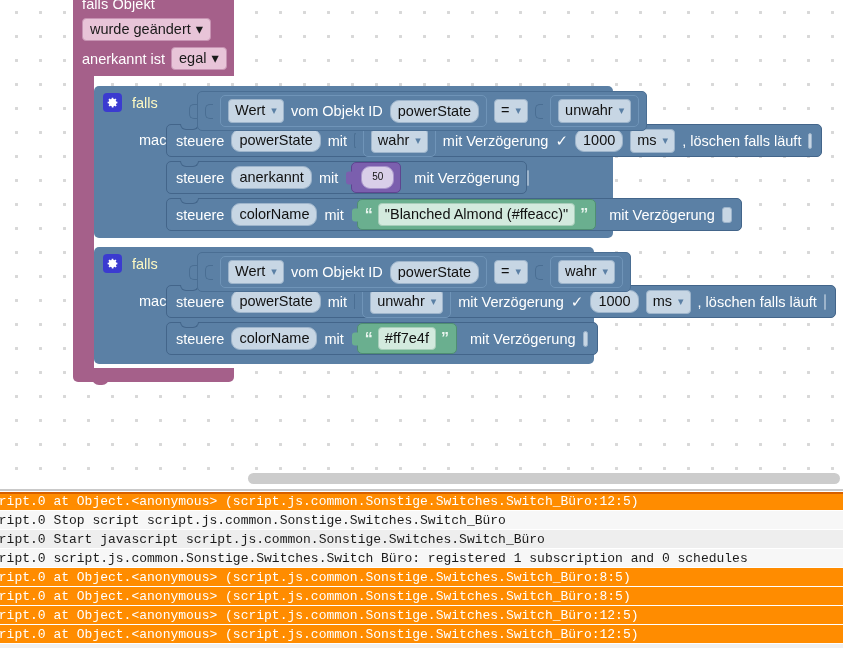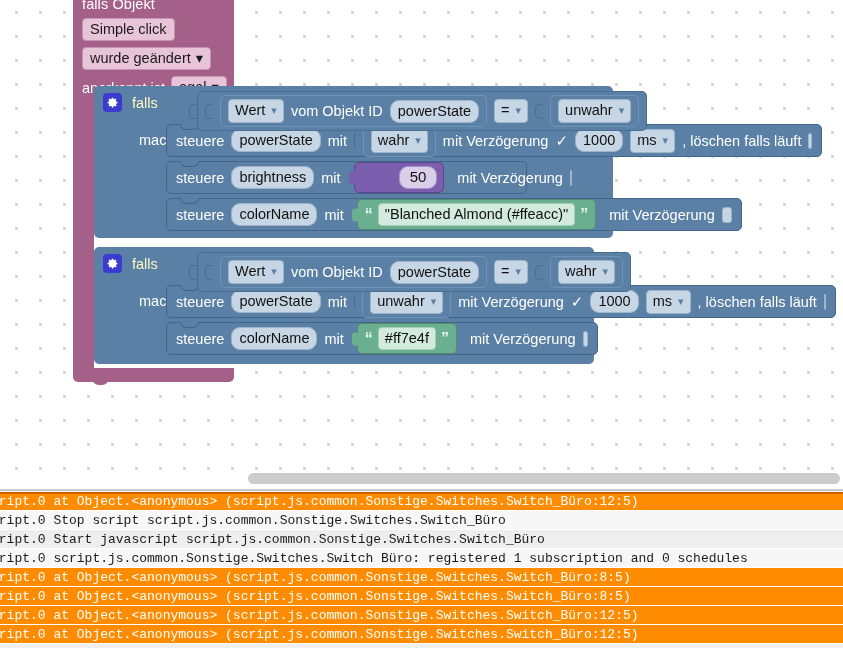--- a/index.html
+++ b/index.html
@@ -180,21 +180,21 @@
     border: 1px solid #5e4590;
     border-radius: 5px;
     padding: 3px 6px 3px 9px;
     position: relative;
   }
   .numblock .numfield {
     background: #d9cfe9;
     border: 1px solid #a995cc;
     border-radius: 9px;
     padding: 1px 10px 2px 10px;
-    color: #111; font-size: 15px; line-height: 18px; margin-left: 35px;
+    color: #111; font-size: 10px; line-height: 18px;
   }
   .plug-l {
     position: absolute; left: -6px; top: 50%;
     transform: translateY(-50%);
     width: 7px; height: 13px;
     background: #7b5fae;
     border-radius: 3px 0 0 3px;
   }
   
   .txtblock {
@@ -302,25 +302,20 @@
 
 <div id="workspace">
 
   <div id="event-spine"></div>
   <div id="event-foot"></div>
   <div id="event-notch"></div>
 
   <div id="event-block">
     <div class="ev-row">
       <span class="ev-title">falls Objekt</span>
-    </div>
-    <div class="ev-row">
-      <span class="pinkfield">
-        <span>Simple click</span>
-      </span>
     </div>
     <div class="ev-row">
       <span class="pinkfield">
         <span>wurde geändert</span>
         <span class="caret">▾</span>
       </span>
     </div>
     <div class="ev-row">
       <span class="ev-label">anerkannt ist</span>
       <span class="pinkfield">
@@ -389,21 +384,21 @@
     <span class="dd">
       <span>ms</span>
       <span class="caret">▾</span>
     </span>
     <span class="wtxt">, löschen falls läuft</span>
     <span class="cbx-empty"></span>
   </div>
 
   <div class="stmt" style="left:162px; top:161px; width:361px;">
     <span class="wtxt">steuere</span>
-    <span class="pill">brightness</span>
+    <span class="pill">anerkannt</span>
     <span class="wtxt">mit</span>
     <div class="numblock" style="margin-left:6px;">
       <span class="plug-l"></span>
       <span class="numfield">50</span>
     </div>
     <span class="wtxt" style="margin-left:6px;">mit Verzögerung</span>
     <span class="cbx-empty"></span>
   </div>
 
   <div class="stmt" style="left:162px; top:198px; width:576px;">

